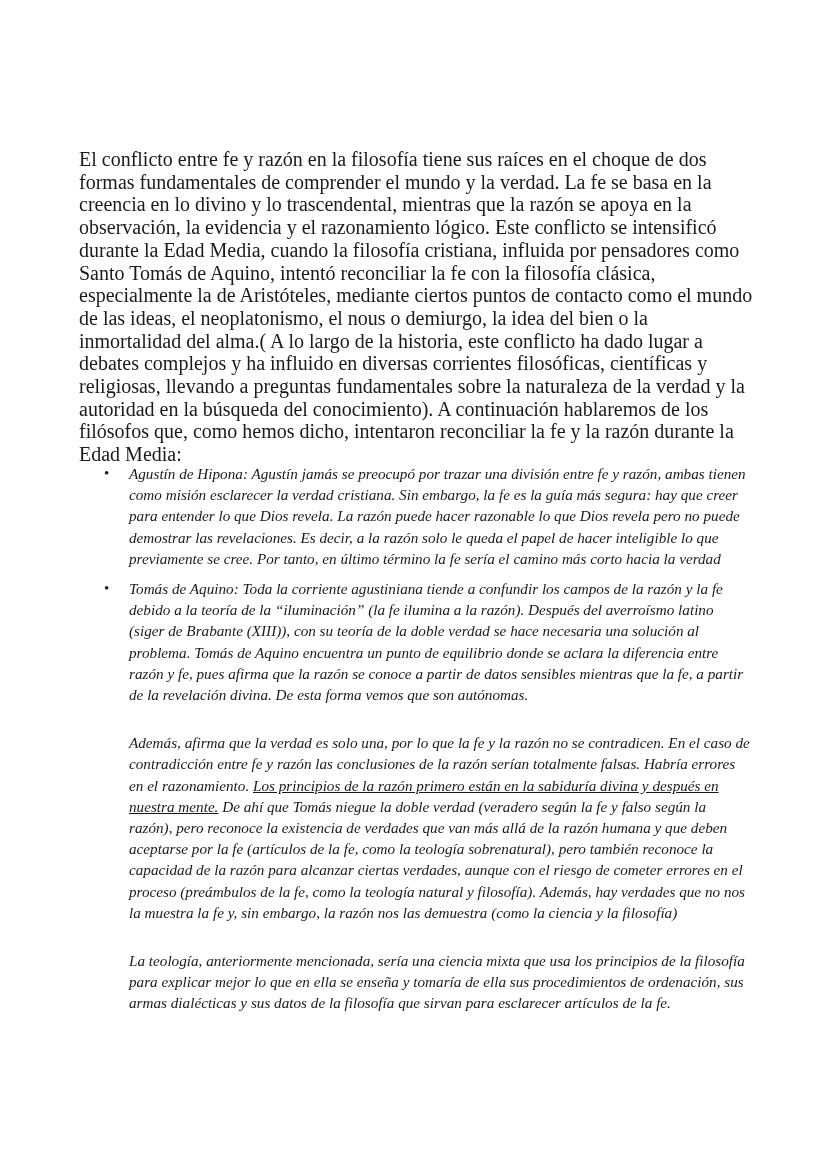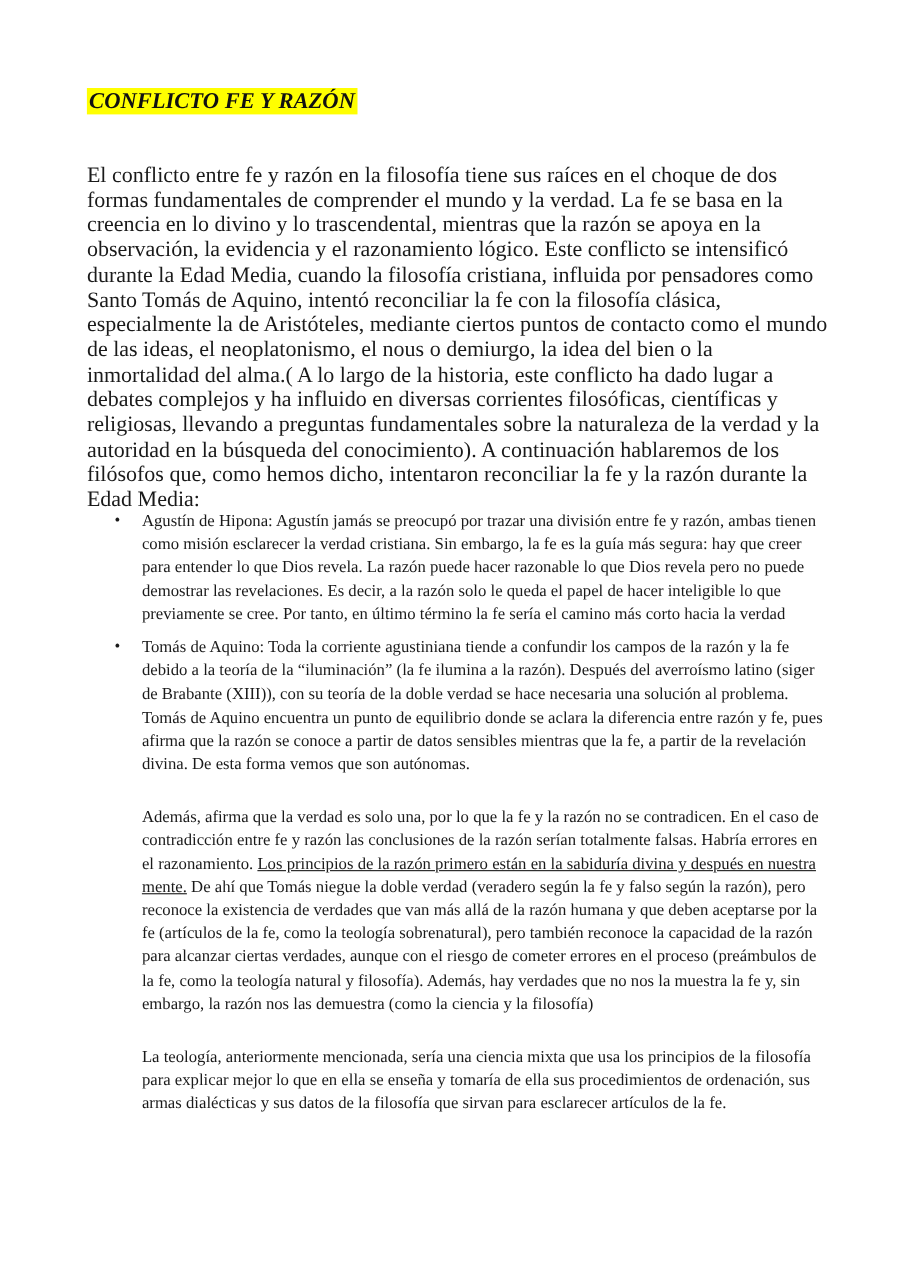--- a/index.html
+++ b/index.html
@@ -3,29 +3,28 @@
 <meta charset="utf-8">
 <style>
   html, body { margin: 0; padding: 0; background: #ffffff; }
   body { width: 828px; height: 1171px; overflow: hidden; position: relative; font-family: "Liberation Serif", serif; color: #1a1a1a; }
   .page { position: absolute; left: 0; top: 0; width: 828px; height: 1171px; background: #fff; }
   .title { position: absolute; left: 79px; top: 80px; font-size: 20.5px; font-weight: bold; font-style: italic; background: #ffff00; padding: 0 2px; line-height: 24px; color: #111; }
   .intro { position: absolute; left: 79px; top: 148px; width: 676px; font-size: 20px; line-height: 22.7px; margin: 0; }
   .list { position: absolute; left: 0; top: 463px; width: 828px; margin: 0; padding: 0; list-style: none; }
   .item { position: relative; padding-left: 129px; width: 622px; font-size: 15.2px; line-height: 21.2px; margin: 0 0 9px 0; }
   .bullet { position: absolute; left: 104px; top: 0; font-size: 15px; }
-  .item p { margin: 0 0 9px 0; }
+  .item p { margin: 0 0 9px 0; font-style: italic; }
   .item p.follow { margin-top: 27px; }
   .u { text-decoration: underline; }
 </style>
 </head>
 <body>
 
 <div class="page">
-  <div class="title">CONFLICTO FE Y RAZÓN</div>
 
   <p class="intro"> El conflicto entre fe y razón en la filosofía tiene sus raíces en el choque de dos formas fundamentales de comprender el mundo y la verdad. La fe se basa en la creencia en lo divino y lo trascendental, mientras que la razón se apoya en la observación, la evidencia y el razonamiento lógico. Este conflicto se intensificó durante la Edad Media, cuando la filosofía cristiana, influida por pensadores como Santo Tomás de Aquino, intentó reconciliar la fe con la filosofía clásica, especialmente la de Aristóteles, mediante ciertos puntos de contacto como el mundo de las ideas, el neoplatonismo, el nous o demiurgo, la idea del bien o la inmortalidad del alma.( A lo largo de la historia, este conflicto ha dado lugar a debates complejos y ha influido en diversas corrientes filosóficas, científicas y religiosas, llevando a preguntas fundamentales sobre la naturaleza de la verdad y la autoridad en la búsqueda del conocimiento). A continuación hablaremos de los filósofos que, como hemos dicho, intentaron reconciliar la fe y la razón durante la Edad Media:</p>
 
   <ul class="list">
     <li class="item">
       <span class="bullet">•</span>
       <p>Agustín de Hipona: Agustín jamás se preocupó por trazar una división entre fe y razón, ambas tienen como misión esclarecer la verdad cristiana. Sin embargo, la fe es la guía más segura: hay que creer para entender lo que Dios revela. La razón puede hacer razonable lo que Dios revela pero no puede demostrar las revelaciones. Es decir, a la razón solo le queda el papel de hacer inteligible lo que previamente se cree. Por tanto, en último término la fe sería el camino más corto hacia la verdad</p>
     </li>
     <li class="item">
       <span class="bullet">•</span>

